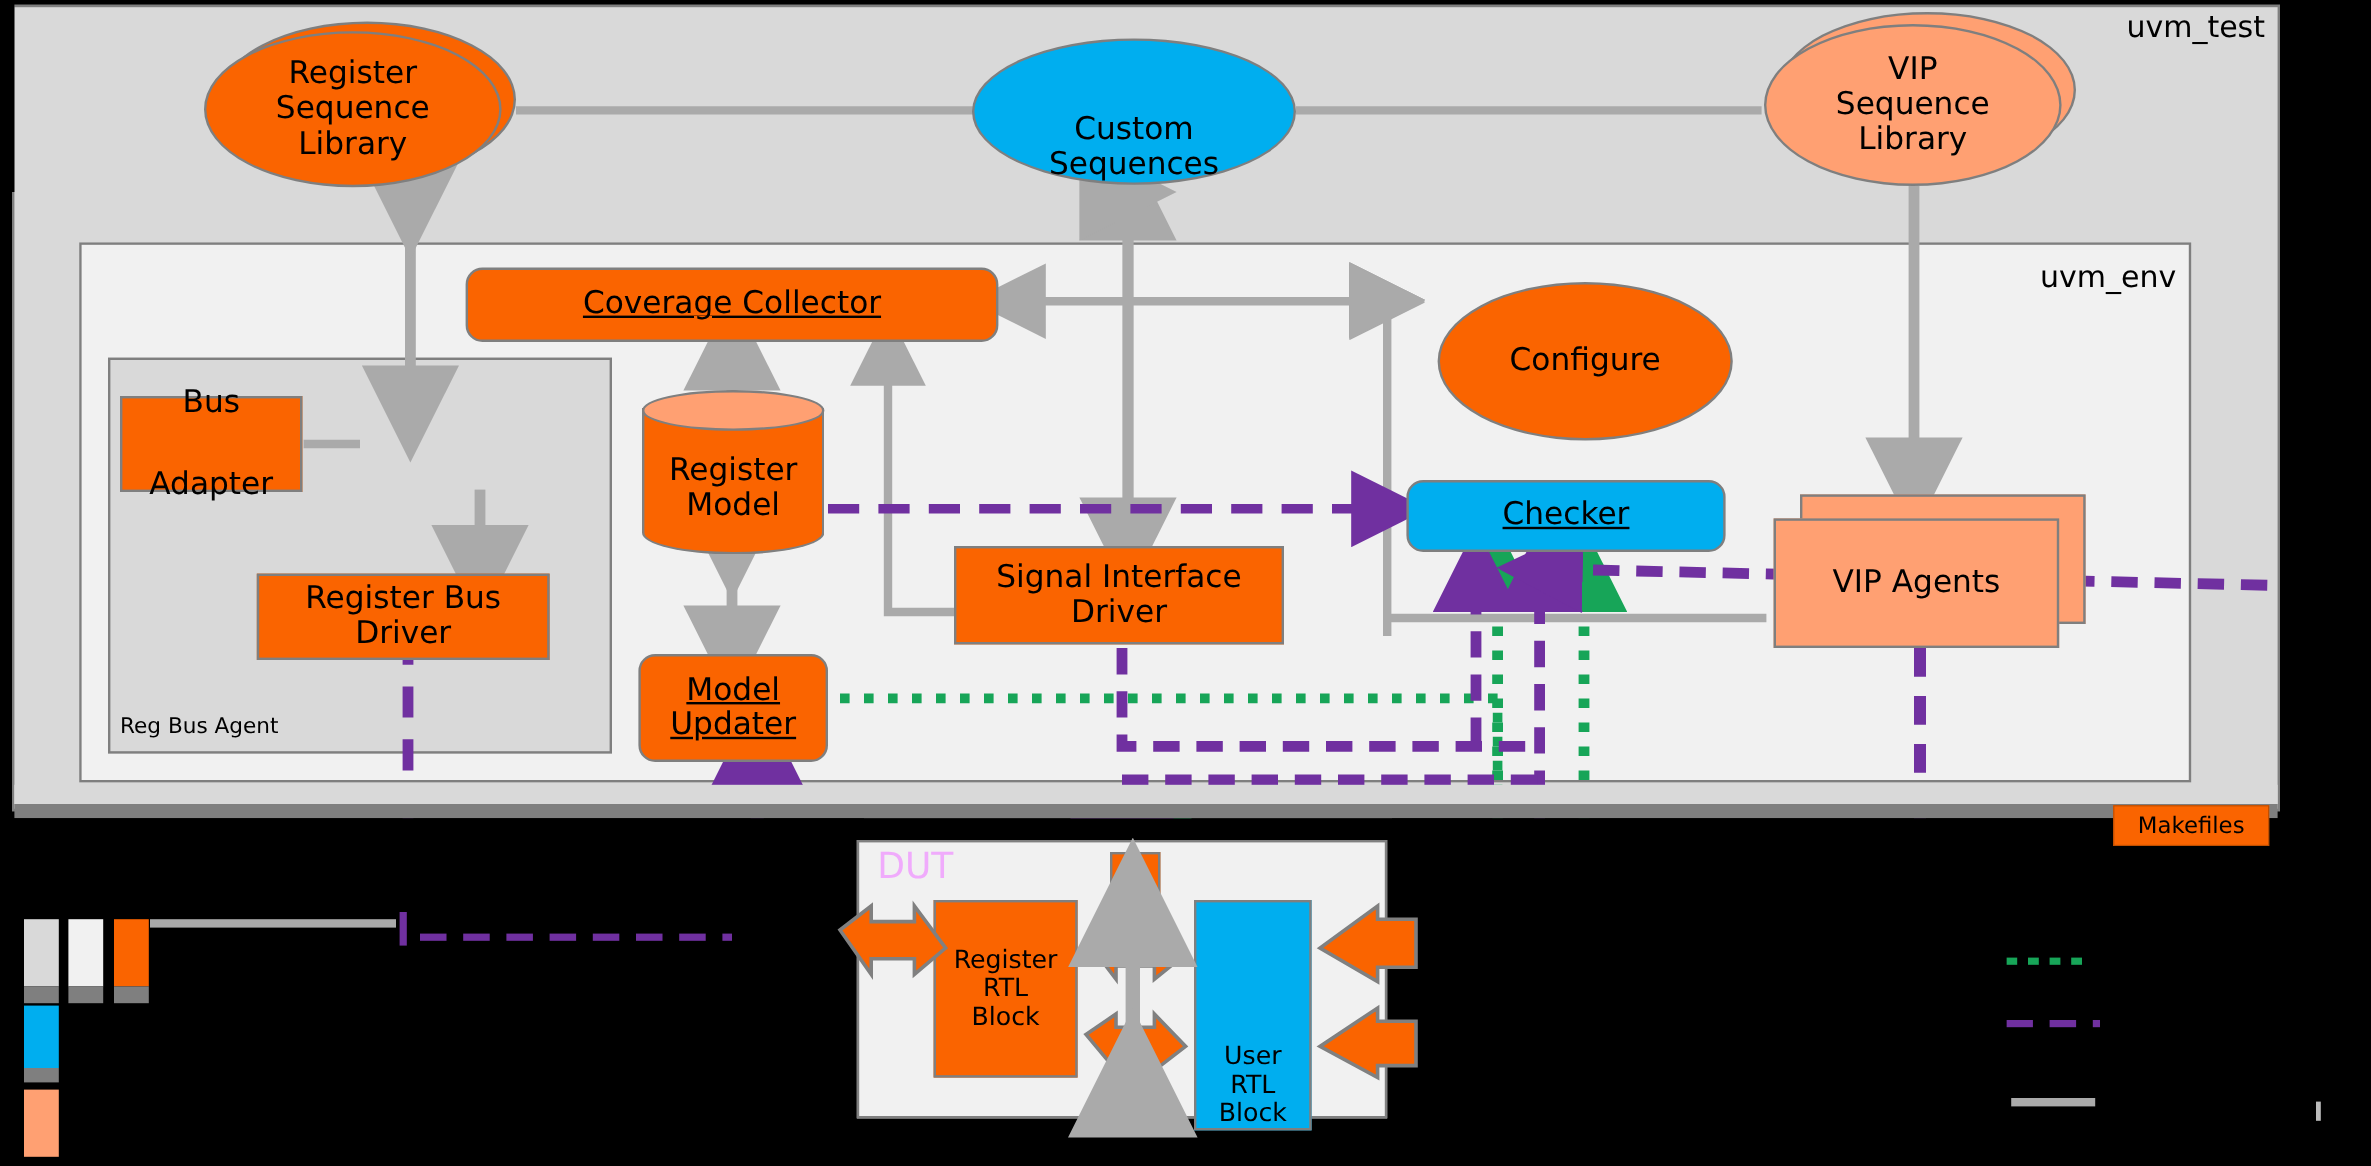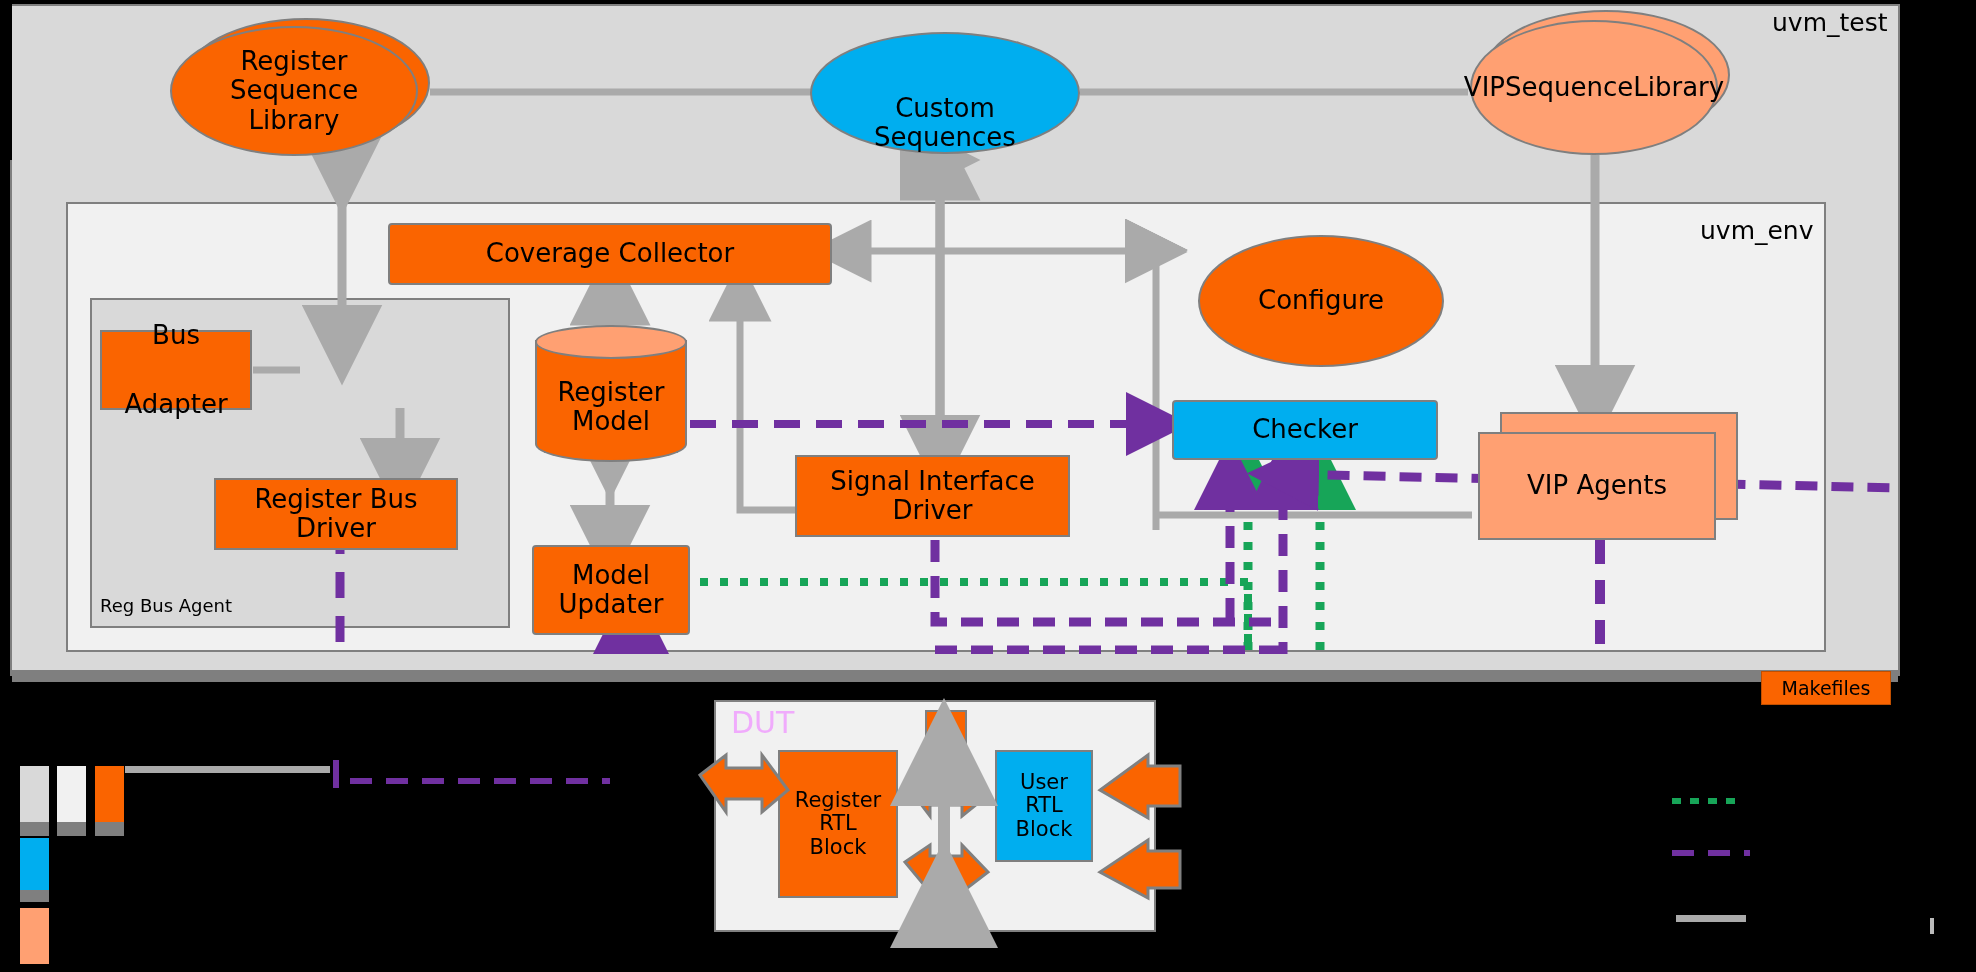--- a/index.html
+++ b/index.html
@@ -46,21 +46,21 @@
     text-align: center;
     color: #000000;
     line-height: 1.12;
     border: 2px solid #7f7f7f;
   }
   .orange { background: #fa6400; }
   .blue   { background: #00aeef; }
   .peach  { background: #ffa072; }
 
   .rect { }
-  .rounded { border-radius: 4px; }
+  .rounded { border-radius: 14px; text-decoration: underline; }
   .ellipse { border-radius: 50%; }
 
   .cyl-body {
     background: #fa6400;
     border-left: 2px solid #7f7f7f;
     border-right: 2px solid #7f7f7f;
     border-bottom: 2px solid #7f7f7f;
     border-bottom-left-radius: 50% 18px;
     border-bottom-right-radius: 50% 18px;
     display: flex; align-items: center; justify-content: center;
@@ -301,21 +301,21 @@
     <span>Sequence</span>
     <span>Library</span>
   </div>
 
   <div class="abs node ellipse blue" style="left:810px; top:32px; width:270px; height:122px; font-size:26px; flex-direction:column;justify-content:flex-end;">
     <span>Custom</span>
     <span>Sequences</span>
   </div>
 
   <div class="abs ellipse" style="left:1482px; top:10px; width:248px; height:130px; background:#ffa072; border:2px solid #7f7f7f;"></div>
-  <div class="abs node ellipse peach" style="left:1470px; top:20px; width:248px; height:135px; font-size:26px; ">
+  <div class="abs node ellipse peach" style="left:1470px; top:20px; width:248px; height:135px; font-size:26px; flex-direction:column;">
     <span>VIP</span>
     <span>Sequence</span>
     <span>Library</span>
   </div>
 
   <div class="abs node rounded orange" style="left:388px; top:223px; width:444px; height:62px; font-size:26px;">Coverage Collector</div>
 
   <div class="abs node ellipse orange" style="left:1198px; top:235px; width:246px; height:132px; font-size:26px;">Configure</div>
 
   <div class="abs node rounded blue" style="left:1172px; top:400px; width:266px; height:60px; font-size:26px;">Checker</div>
@@ -365,21 +365,21 @@
   <div class="dut-label" style="left:731px; top:705px;">DUT</div>
 
   <div class="abs node rect orange" style="left:925px; top:710px; width:42px; height:38px;"></div>
 
   <div class="abs node rect orange" style="left:778px; top:750px; width:120px; height:148px; font-size:21px; flex-direction:column;">
     <span>Register</span>
     <span>RTL</span>
     <span>Block</span>
   </div>
 
-  <div class="abs node rect blue" style="left:995px; top:750px; width:98px; height:112px; font-size:21px; flex-direction:column;">
+  <div class="abs node rect blue" style="left:995px; top:750px; width:98px; height:192px; font-size:21px; flex-direction:column;justify-content:flex-end;">
     <span>User</span>
     <span>RTL</span>
     <span>Block</span>
   </div>
 
   <svg class="overlay" viewBox="0 0 1976 972">
     <g fill="#fa6400" stroke="#808080" stroke-width="3">
 
       <path d="M700,775 L726,755 L726,768 L762,768 L762,755 L788,790 L762,812 L762,799 L726,799 L726,812 z"></path>
 

